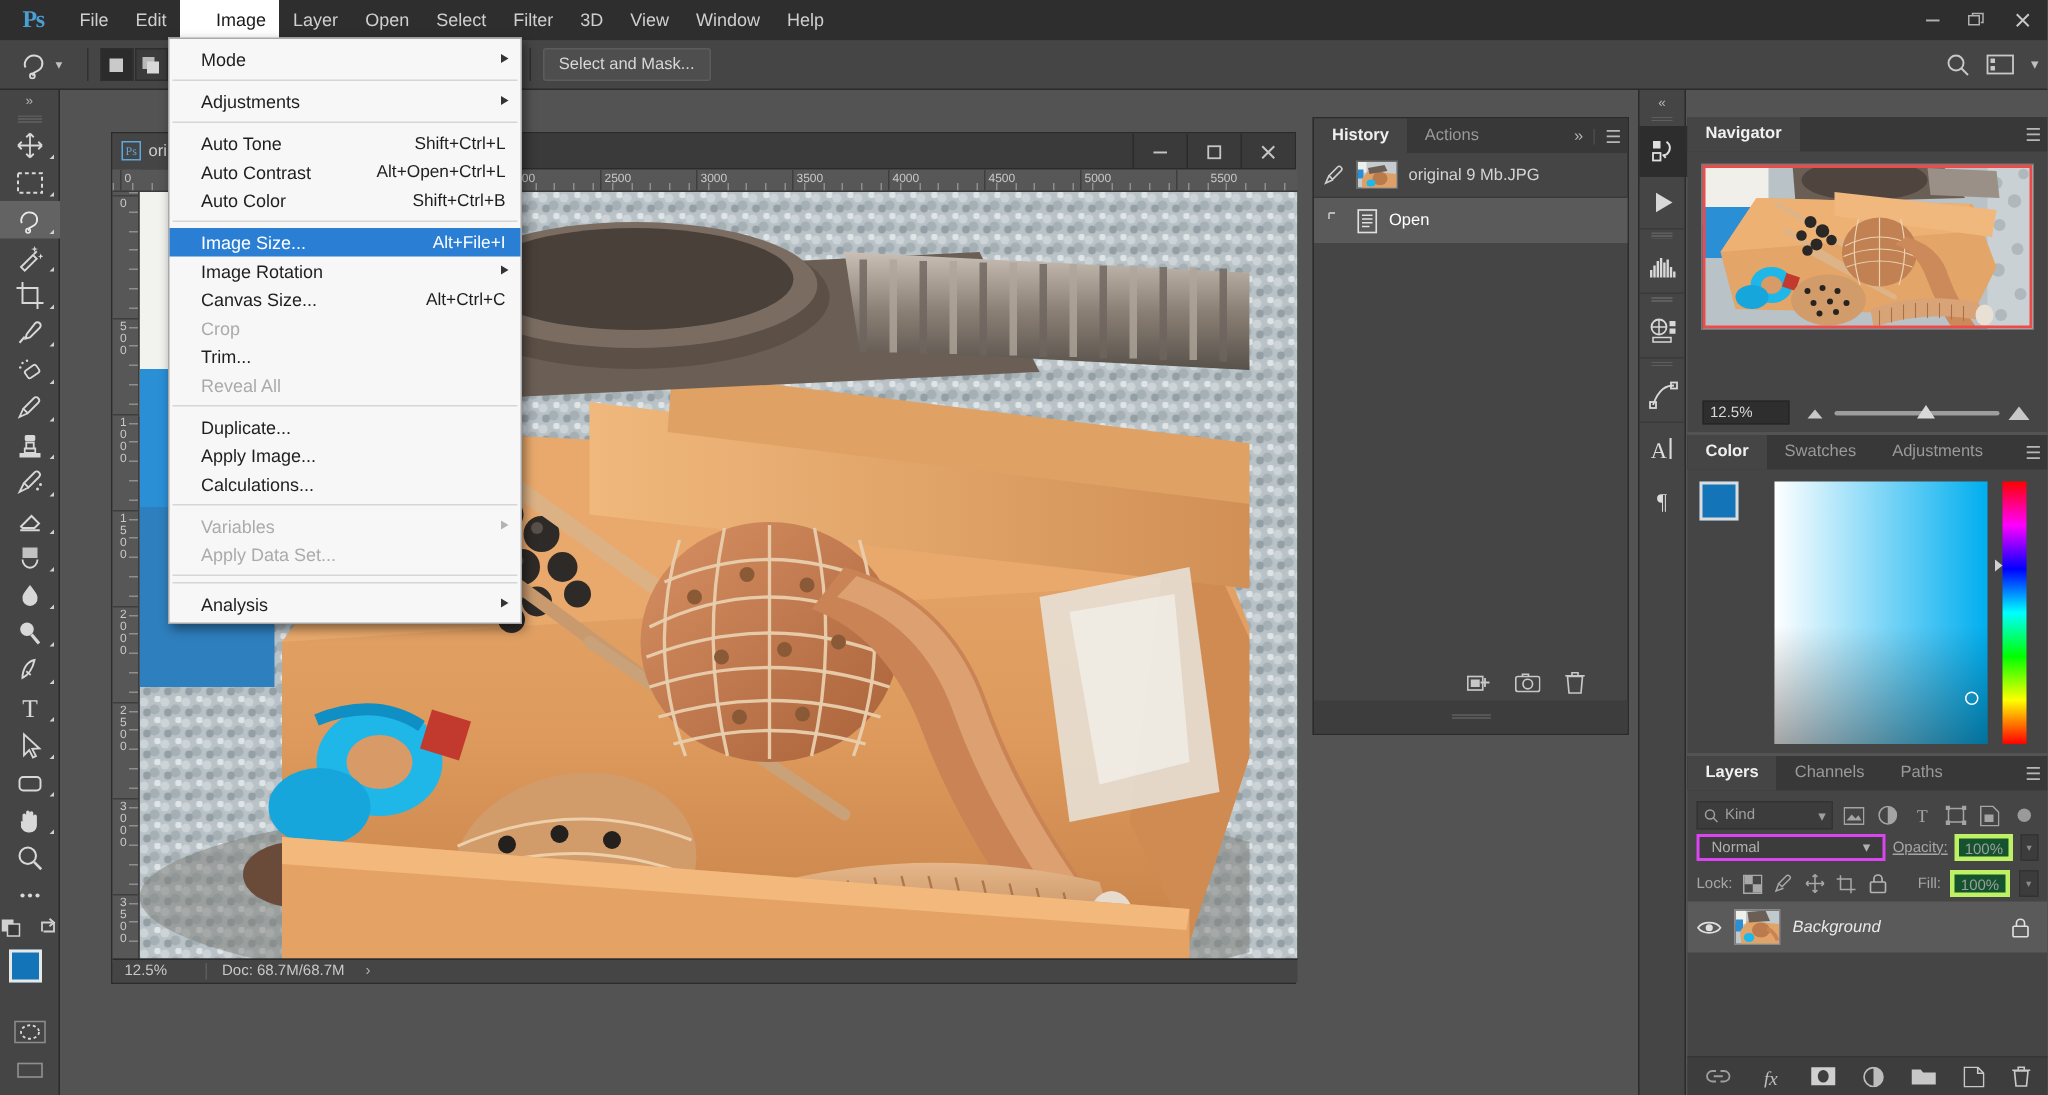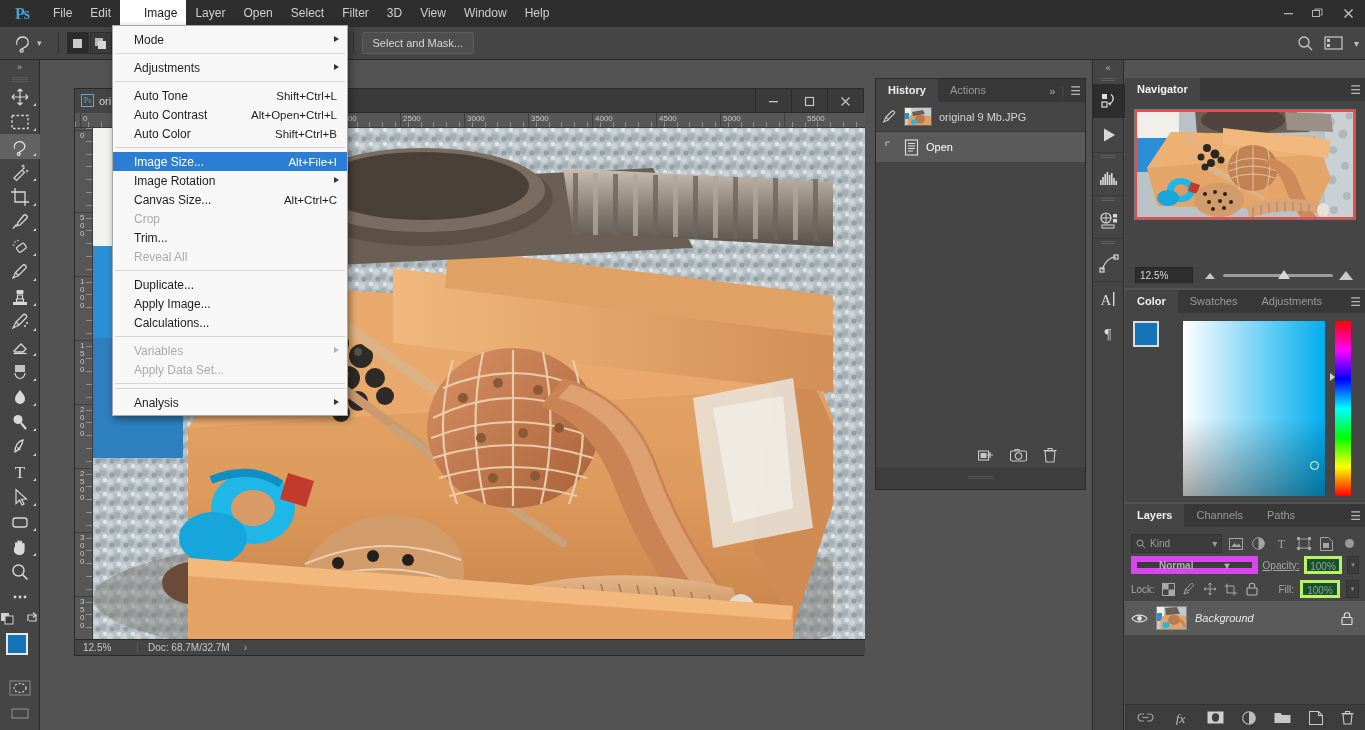--- a/index.html
+++ b/index.html
@@ -206,22 +206,22 @@
     border-top:4px solid transparent; border-bottom:4px solid transparent; border-left:5px solid #d0d0d0; }
 
   
   .layers-panel { left:1125px; top:504px; width:240px; height:226px; }
   .lay-filter { height:26px; display:flex; align-items:flex-end; gap:4px; padding:0 6px; }
   .lay-kind { width:92px; height:19px; background:#3c3c3c; border:1px solid #333;
     display:flex; align-items:center; gap:4px; padding:0 4px; font-size:10px; color:#9e9e9e; }
   .lay-kind .cv { margin-left:auto; }
   .lay-ficon { width:19px; height:19px; display:flex; align-items:center; justify-content:center; color:#a4a4a4; }
   .lay-blend { height:24px; display:flex; align-items:center; gap:5px; padding:0 6px; }
-  .blend-sel { width:132px; height:18px; background:#3c3c3c; border:6px solid #d946ef;
-    display:flex; align-items:center; padding:0 22px; font-size:10px; color:#b0b0b0;font-weight:bold; }
+  .blend-sel { width:132px; height:18px; background:#3c3c3c; border:2px solid #d946ef;
+    display:flex; align-items:center; padding:0 8px; font-size:10px; color:#b0b0b0; }
   .blend-sel .cv { margin-left:auto; }
   .num-box { width:40px; height:18px; background:#14532d; border:3px solid #bef264;
     font-size:10px; color:#9e9e9e; text-align:center; line-height:16px; }
   .stepper { width:13px; height:18px; background:#3c3c3c; border:1px solid #333;
     display:flex; align-items:center; justify-content:center; color:#8c8c8c; font-size:7px; }
   .lay-lock { height:24px; display:flex; align-items:center; gap:6px; padding:0 6px; }
   .lock-i { width:15px; height:16px; display:flex; align-items:center; justify-content:center; color:#a8a8a8; }
   .layer-row { height:34px; display:flex; align-items:center; gap:8px; padding:0 6px; background:#5a5a5a; }
   .lay-thumb { width:31px; height:24px; border:1px solid #888; overflow:hidden; position:relative; }
   .lay-name { font-style:italic; font-size:11px; color:#e8e8e8; }
@@ -909,21 +909,21 @@
           <path d="M95 430 L700 478 L700 513 L95 513 Z" fill="#e4a265"></path>
           <path d="M95 430 L700 478 L698 492 L95 448 Z" fill="#f2b87c"></path>
 
           <rect x="740" y="0" width="32" height="513" fill="url(#gravel)"></rect>
         </svg>
       </div>
     </div>
 
     <div class="statusbar">
       <div class="sb-zoom">12.5%</div>
-      <div class="sb-doc">Doc: 68.7M/32.7M</div>
+      <div class="sb-doc">Doc: 68.7M/68.7M</div>
       <div class="sb-arrow">›</div>
     </div>
   </div>
 
   <div class="panel history-panel">
     <div class="panel-tabs">
       <div class="ptab on">History</div>
       <div class="ptab">Actions</div>
       <div class="ptab-right">
         <span style="font-size:11px;">»</span>

